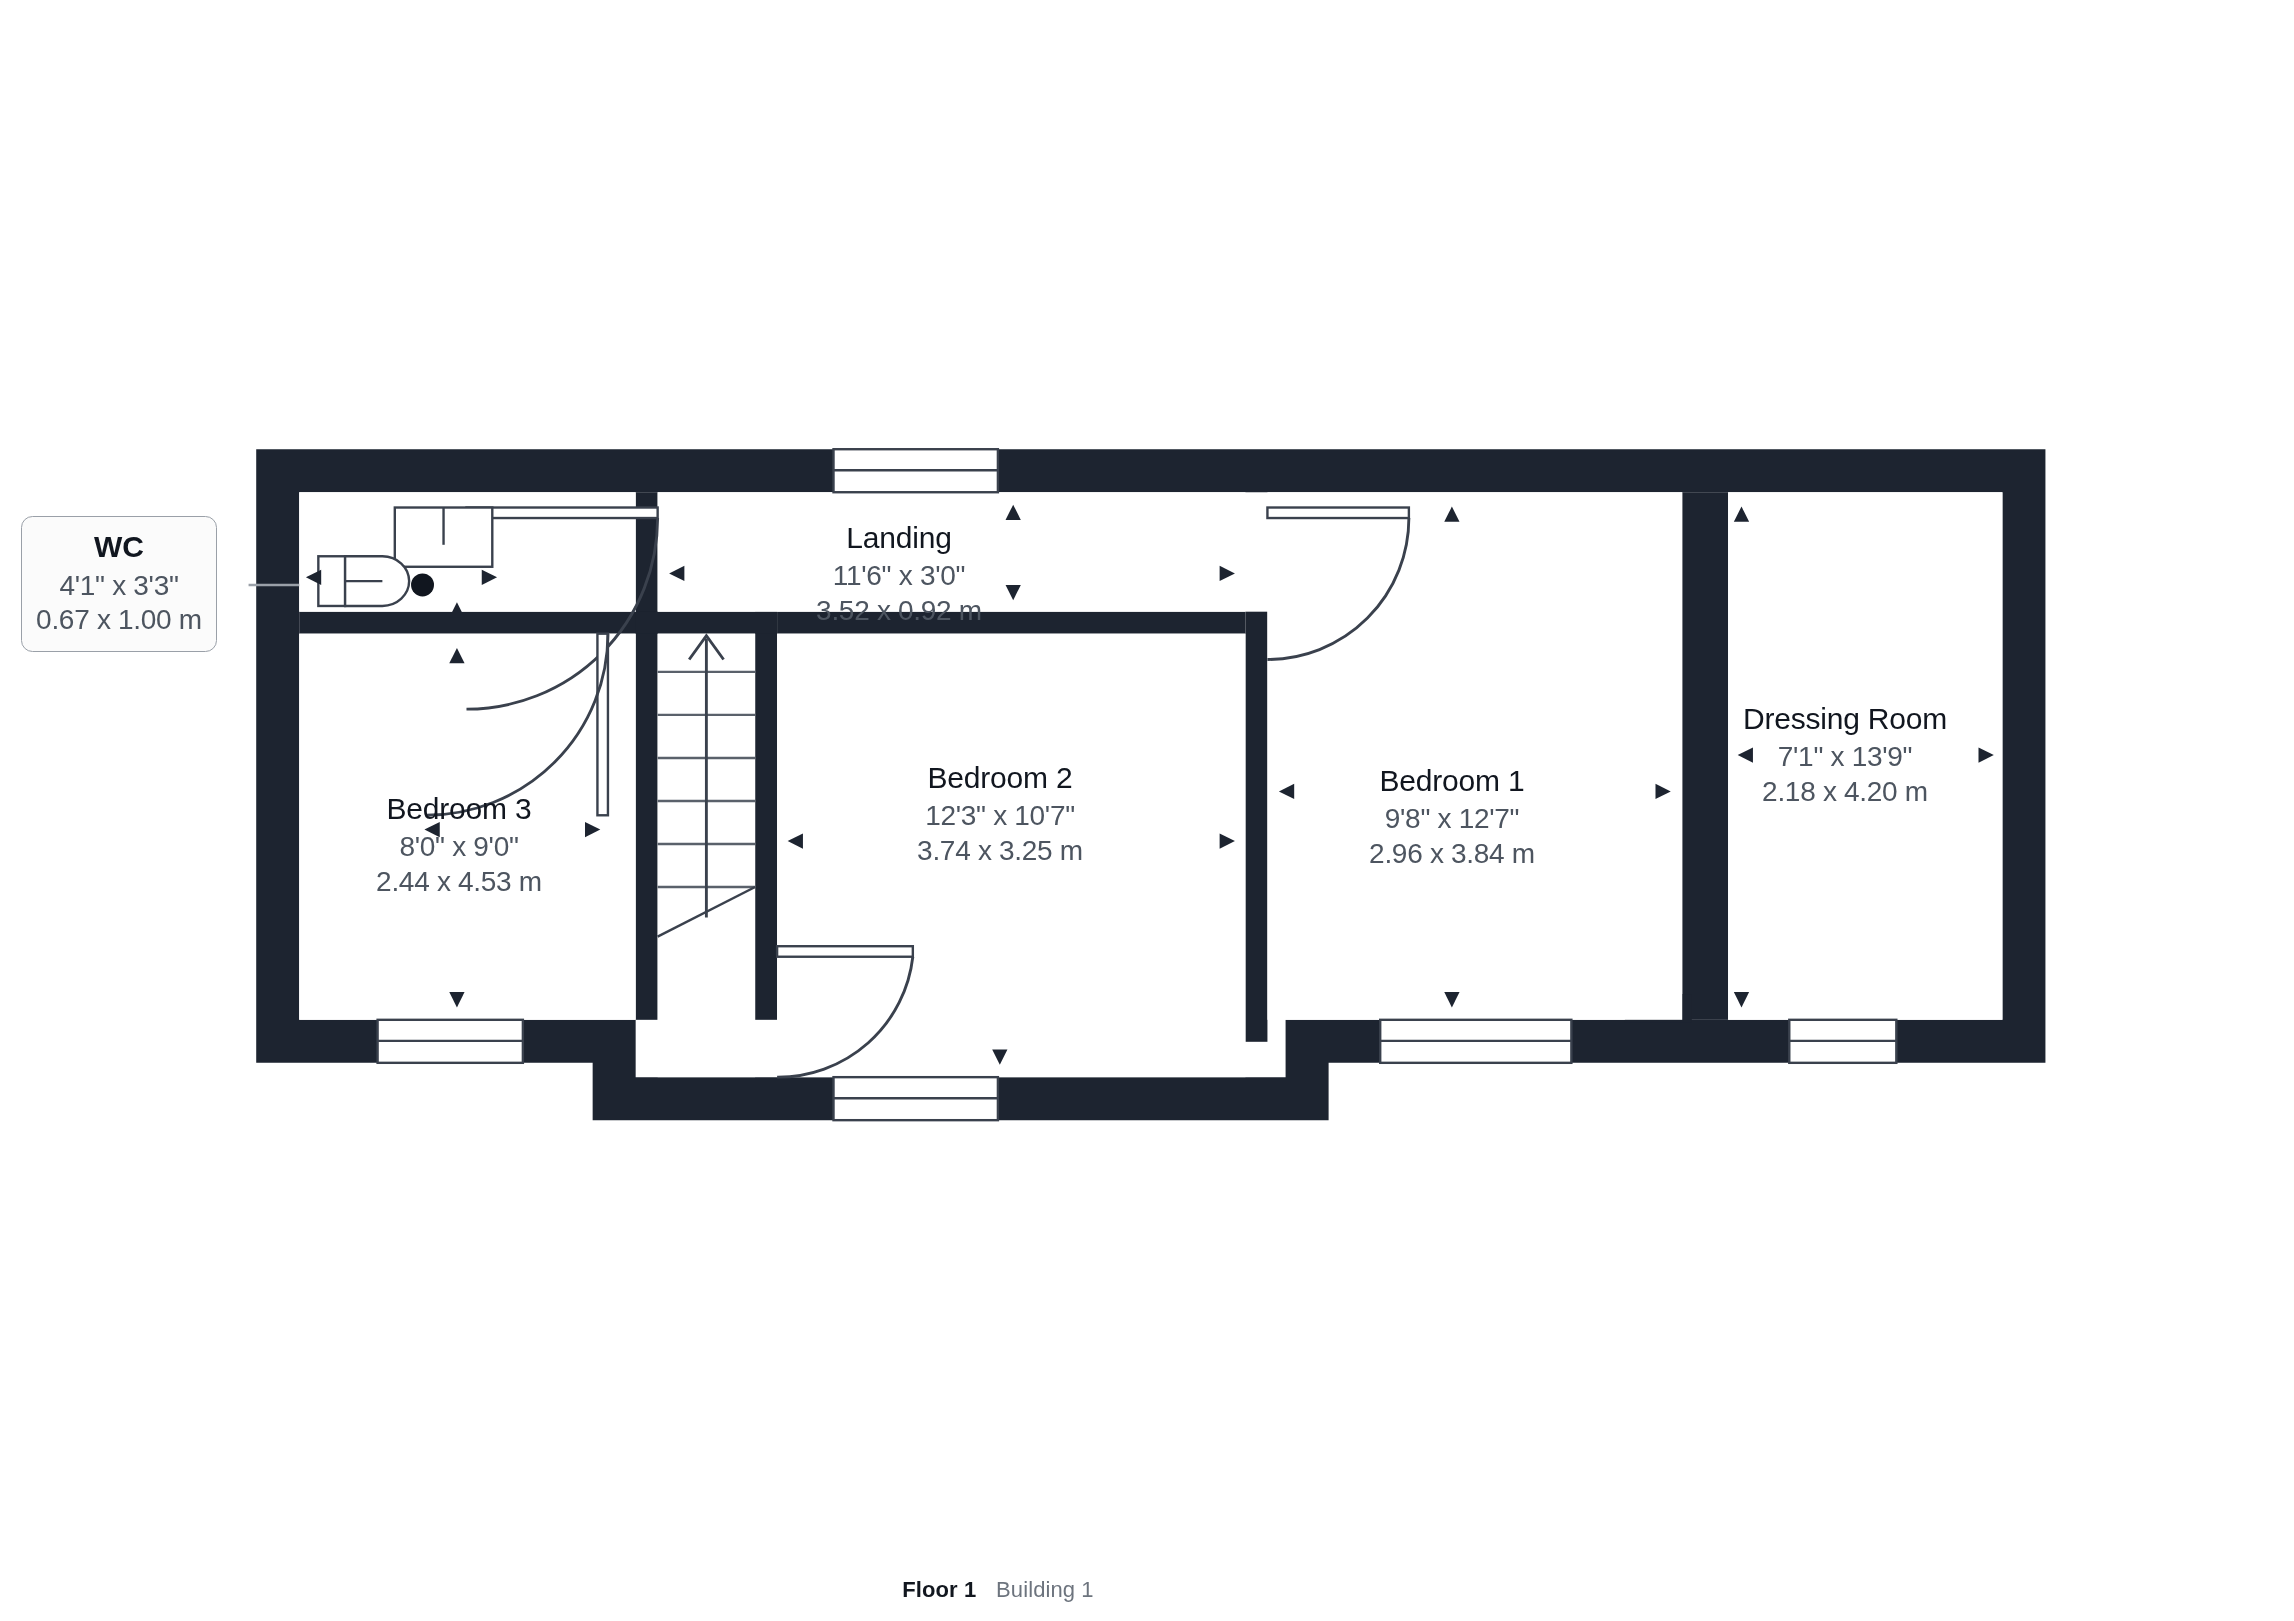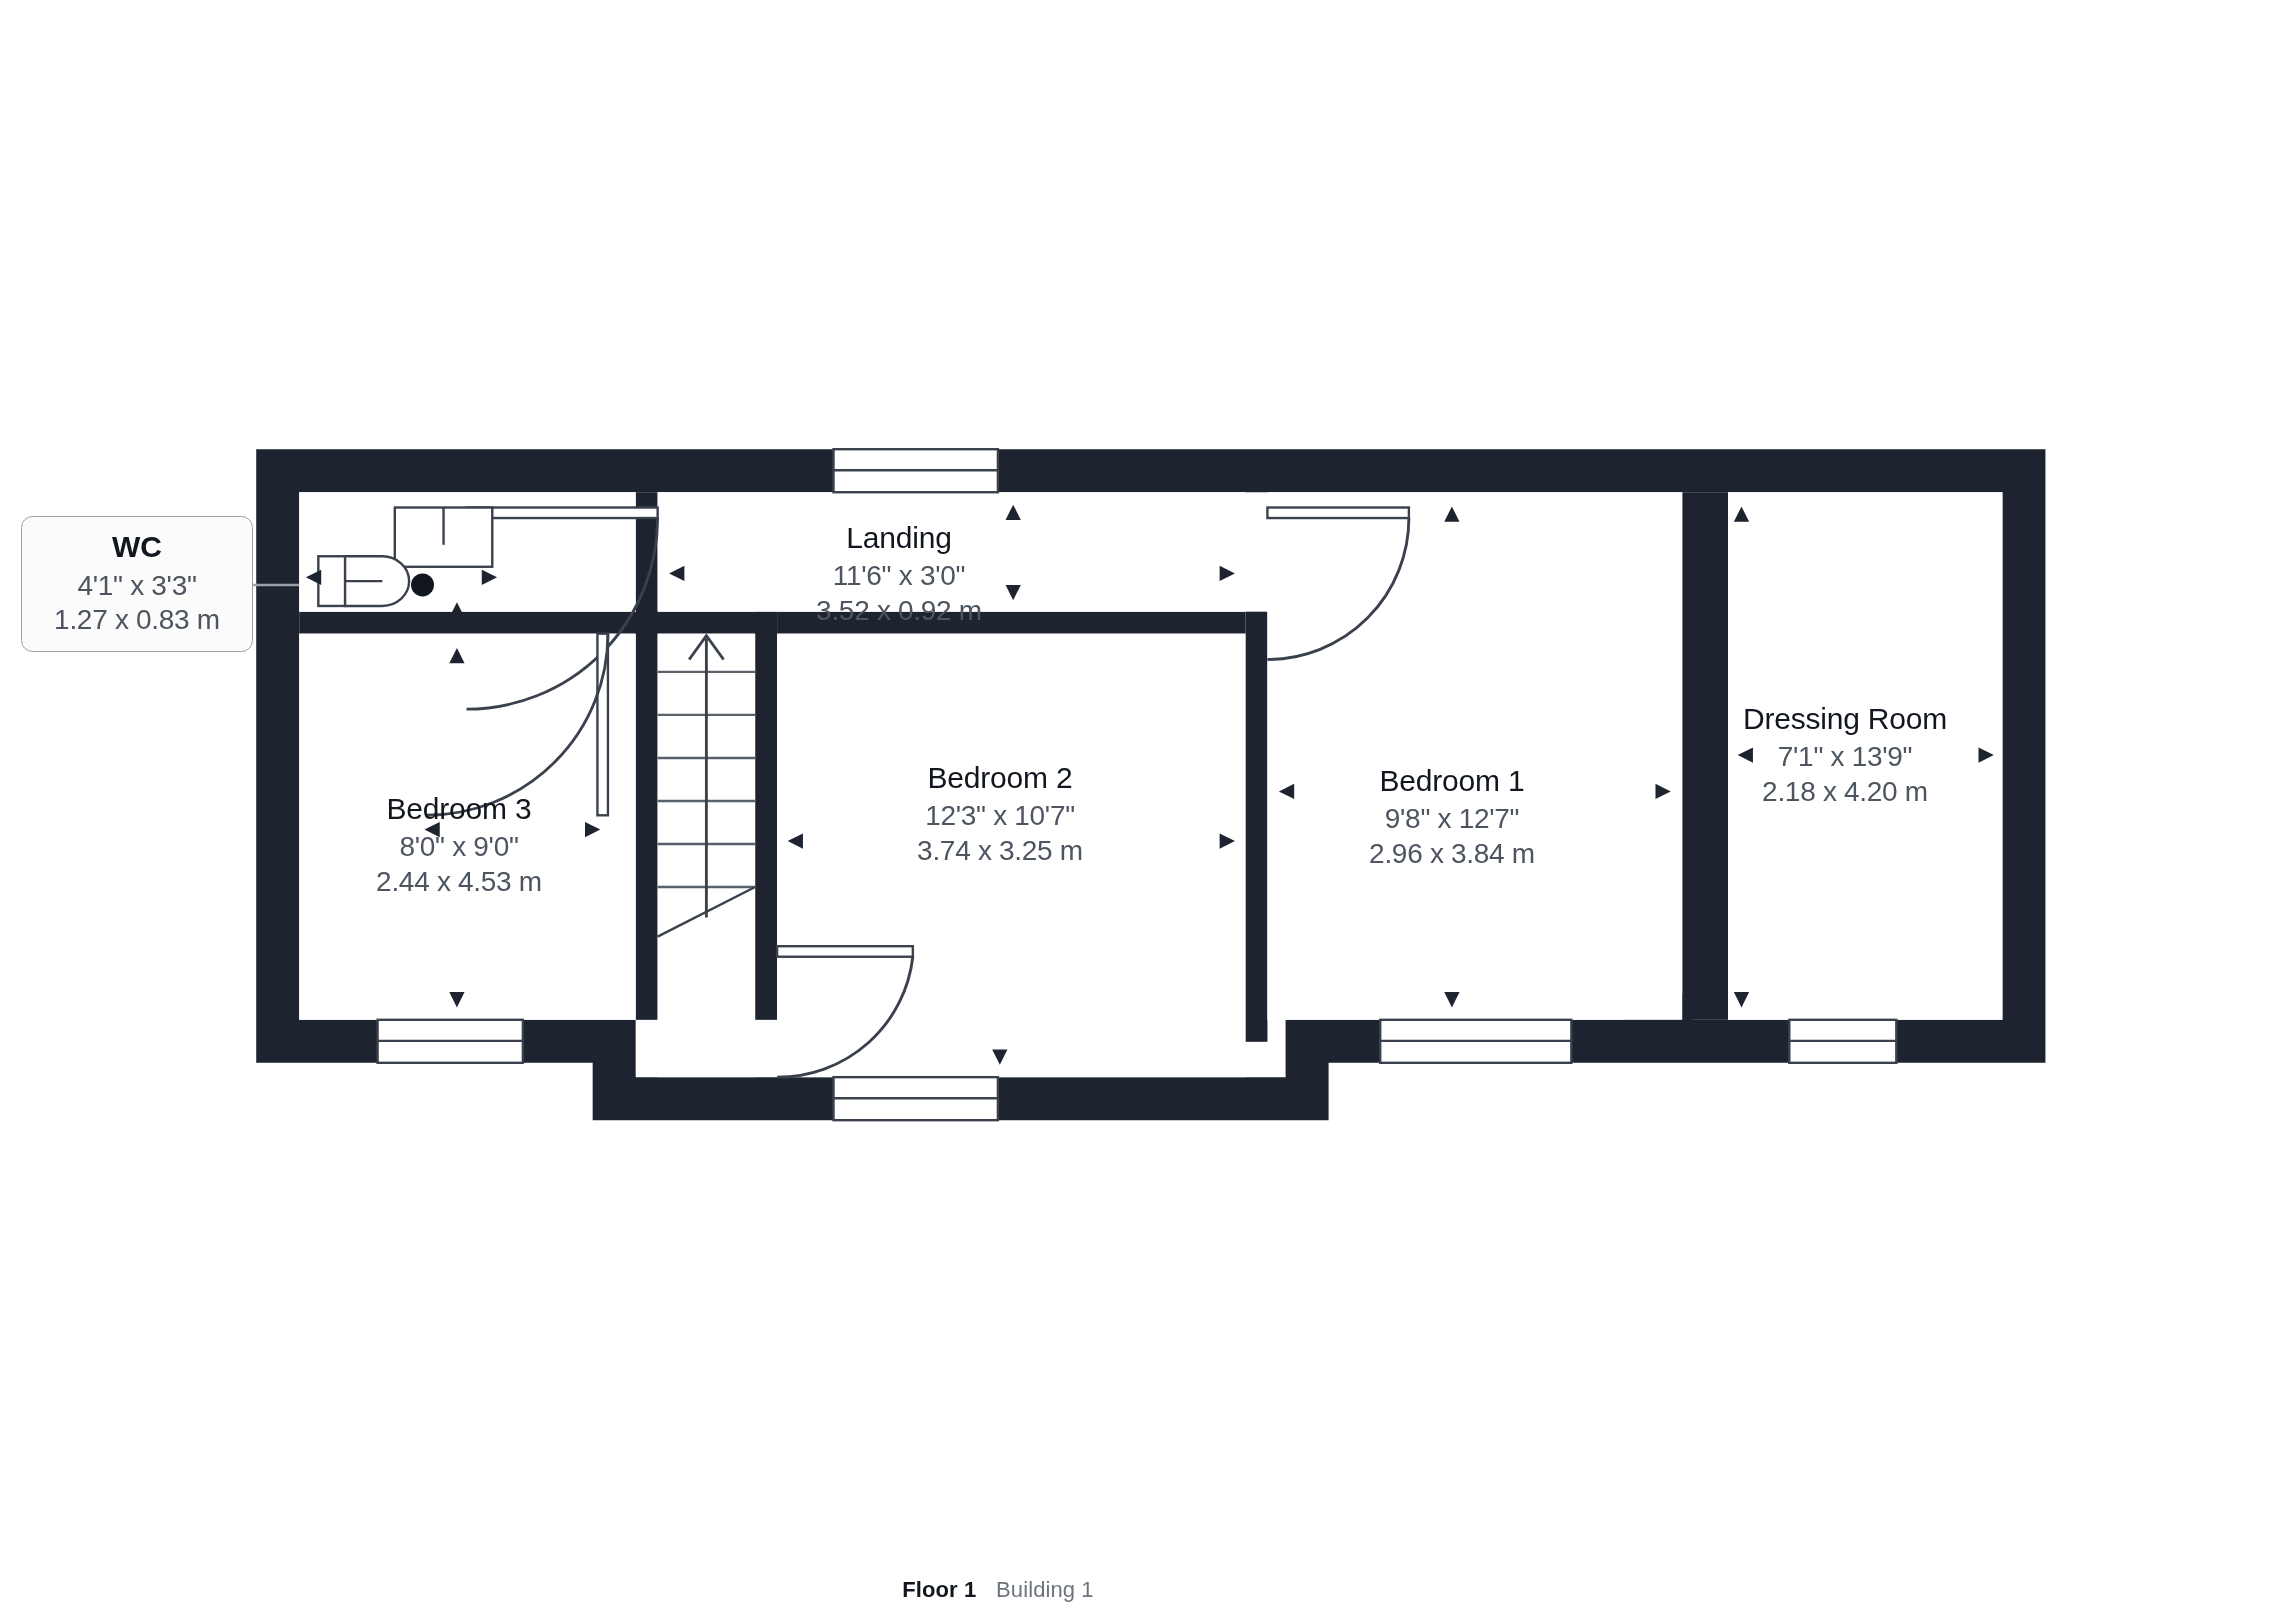--- a/index.html
+++ b/index.html
@@ -54,21 +54,21 @@
     color: #4d5560;
     display: block;
     letter-spacing: -0.3px;
   }
 
   
   #wc-callout {
     position: absolute;
     left: 21px;
     top: 516px;
-    width: 232px;
+    width: 196px;
     box-sizing: border-box;
     background: #fbfbfb;
     border: 1.9px solid #9aa0a8;
     border-radius: 11.5px;
     padding: 11.5px 9.6px 13.4px 9.6px;
     text-align: center;
     line-height: 1.22;
   }
   #wc-callout .rl-name {
     font-size: 30px;
@@ -292,21 +292,21 @@
 
     <g>
       <line x1="260" y1="612" x2="313" y2="612" stroke="#9aa0a8" stroke-width="2.5"></line>
     </g>
 
   </svg>
 
   <div id="wc-callout">
     <span class="rl-name">WC</span>
     <span class="rl-imp">4'1" x 3'3"</span>
-    <span class="rl-met">1.27 x 0.83 m</span>
+    <span class="rl-met">0.67 x 1.00 m</span>
   </div>
 
   <div class="room-label" style="left:459px; top:845px;">
     <span class="rl-name">Bedroom 3</span>
     <span class="rl-imp">8'0" x 9'0"</span>
     <span class="rl-met">2.44 x 4.53 m</span>
   </div>
 
   <div class="room-label" style="left:899px; top:574px;">
     <span class="rl-name">Landing</span>

